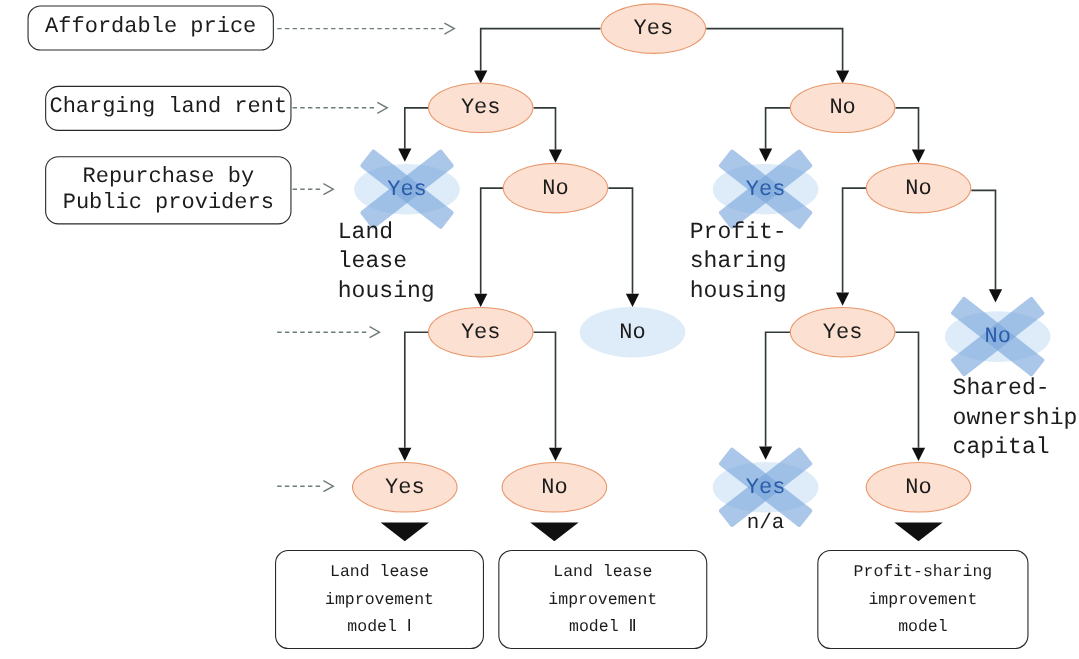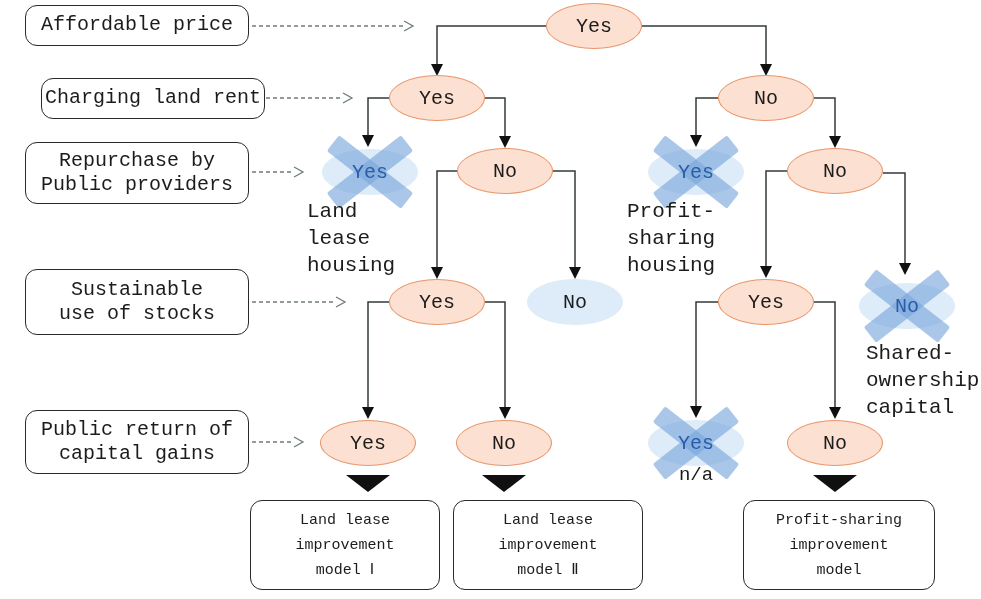--- a/index.html
+++ b/index.html
@@ -104,26 +104,22 @@
     </g>
     <g fill="#101010">
       <polygon points="346,475 390,475 368,492"></polygon>
       <polygon points="482,475 526,475 504,492"></polygon>
       <polygon points="813,475 857,475 835,492"></polygon>
     </g>
   </svg>
 
   <div class="crit" style="left:25px; top:5px;  width:224px; height:41px;">Affordable price</div>
   <div class="crit" style="left:25px; top:78px; width:224px; height:41px;margin-left:16px;">Charging land rent</div>
-  <div class="crit" style="left:25px; top:142px; width:224px; height:62px;">Repurchase by
+  <div class="crit" style="left:41px; top:142px; width:224px; height:62px;">Repurchase by
 Public providers</div>
-  <div class="crit" style="left:25px; top:269px; width:224px; height:66px;">Sustainable
-use of stocks</div>
-  <div class="crit" style="left:25px; top:410px; width:224px; height:64px;">Public return of
-capital gains</div>
 
   <div class="node peach" style="left:546px; top:3px;">
       <span class="lbl">Yes</span>
     </div>
 
   <div class="node peach" style="left:389px; top:75px;">
       <span class="lbl">Yes</span>
     </div>
   <div class="node peach" style="left:718px; top:75px;">
       <span class="lbl">No</span>

